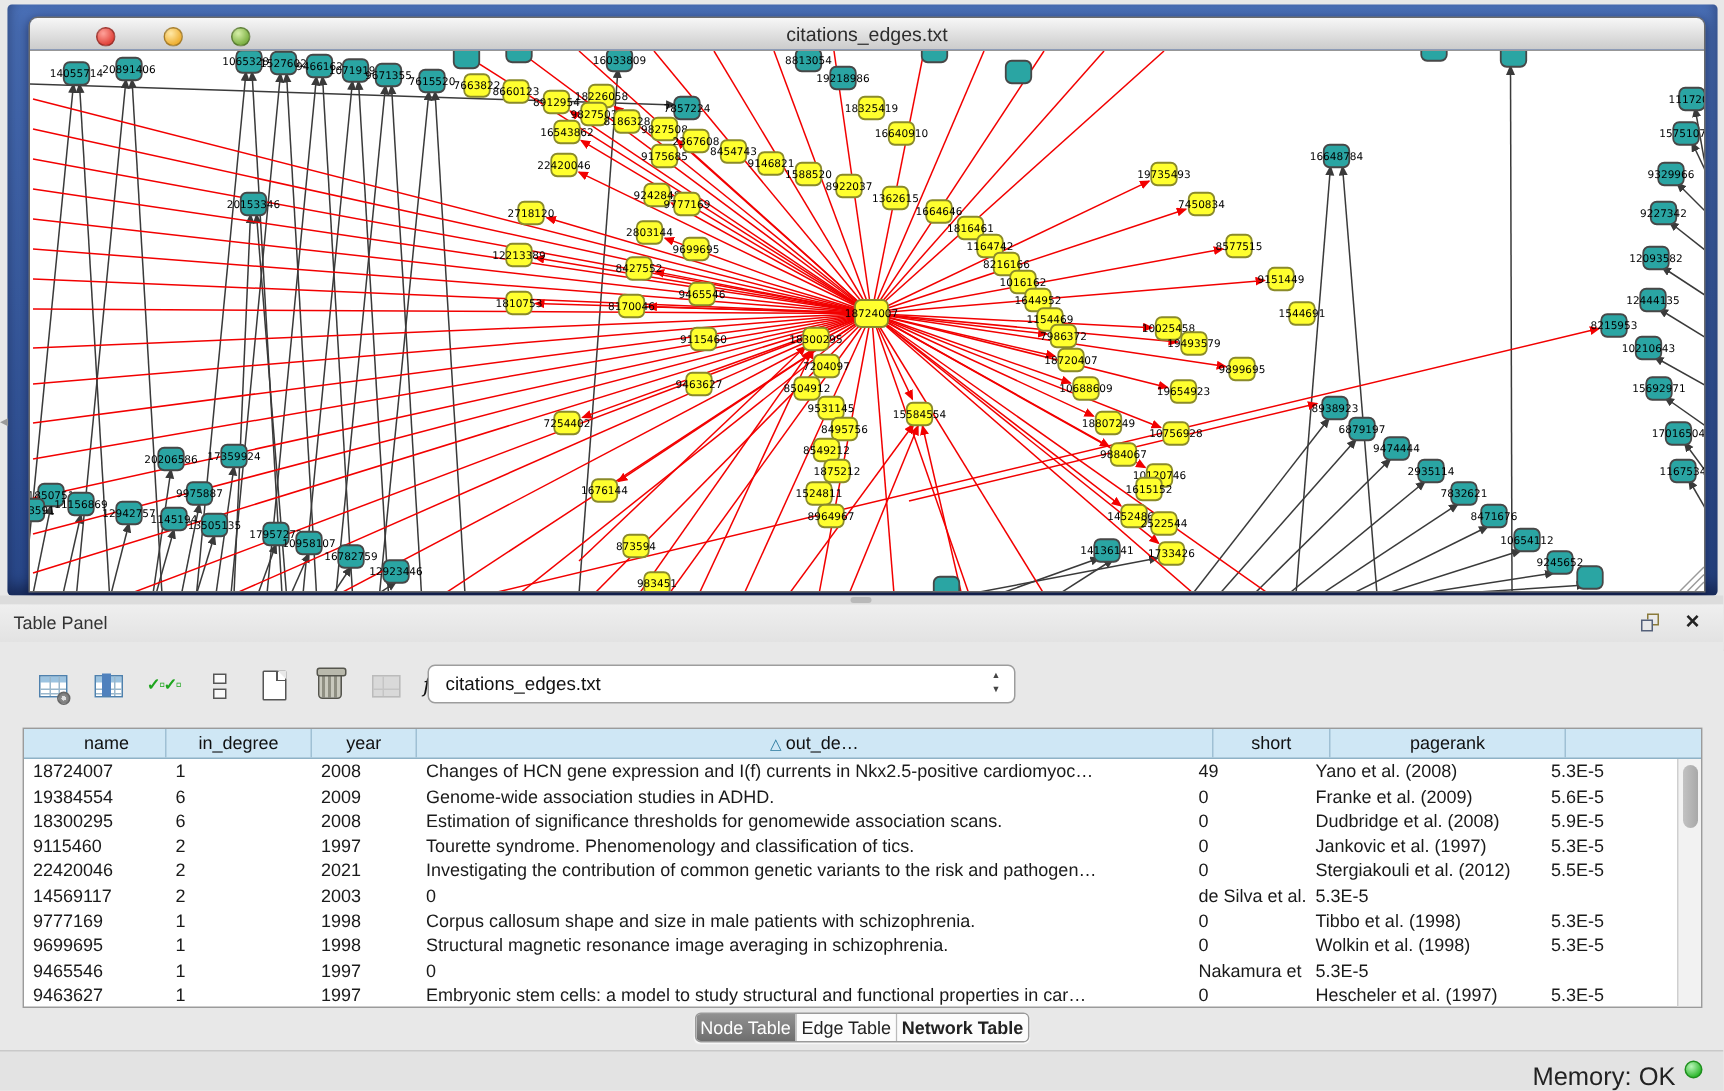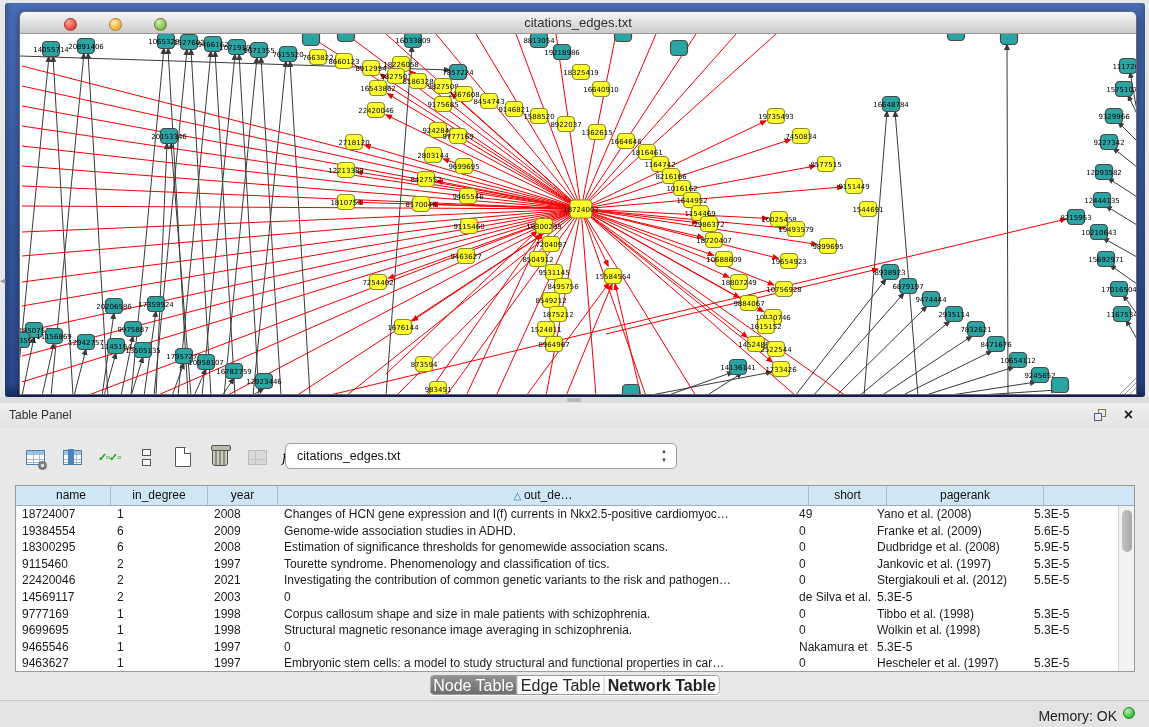--- a/index.html
+++ b/index.html
@@ -83,27 +83,27 @@
   .trow .tc { font-size:12px; color:#1a1a1a; line-height:16.6px; white-space:nowrap; overflow:hidden;
               padding-left:6px; }
   .vscroll { position:absolute; right:0; top:20px; width:16px; bottom:0; background:#f2f2f2; border-left:1px solid #cfcfcf; }
   .vthumb { position:absolute; left:3px; top:4px; width:10px; height:42px; border-radius:5px;
             background:linear-gradient(90deg,#c2c2c2,#a8a8a8); }
 
   
   .tabbar { position:absolute; left:50%; transform:translateX(-50%); top:247px; height:20px;
             display:inline-flex; border:1px solid #9a9a9a; border-radius:4px; overflow:hidden;
             background:#fff; box-shadow:0 1px 1px rgba(255,255,255,.8); }
-  .tab { font-size:16px; color:#222; padding:0 3px; line-height:19px; border-right:1px solid #bbb; background:#fcfcfc; }
+  .tab { font-size:12px; color:#222; padding:0 3px; line-height:19px; border-right:1px solid #bbb; background:#fcfcfc; }
   .tab:last-child { border-right:none;font-weight:bold; }
   .tab.sel { background:linear-gradient(#919191,#6e6e6e); color:#fff; }
 
   
   .statusbar { position:absolute; left:0; top:700px; width:1149px; height:27px; background:#e3e3e3; border-top:1px solid #c9c9c9; }
-  .mem-label { position:absolute; right:32px; top:7px; font-size:14px; color:#222; }
+  .mem-label { position:absolute; right:32px; top:7px; font-size:17px; color:#222; }
   .mem-dot { position:absolute; right:14px; top:6px; width:12px; height:12px; border-radius:50%;
              border:1px solid #1e8f1e; background:radial-gradient(circle at 35% 30%, #b8f5b8, #2eb82e 75%); }
 </style>
 </head>
 <body>
 
 <div class="desktop">
   <div class="net-frame">
     <div class="titlebar">
       <span class="tl tl-red"></span>

